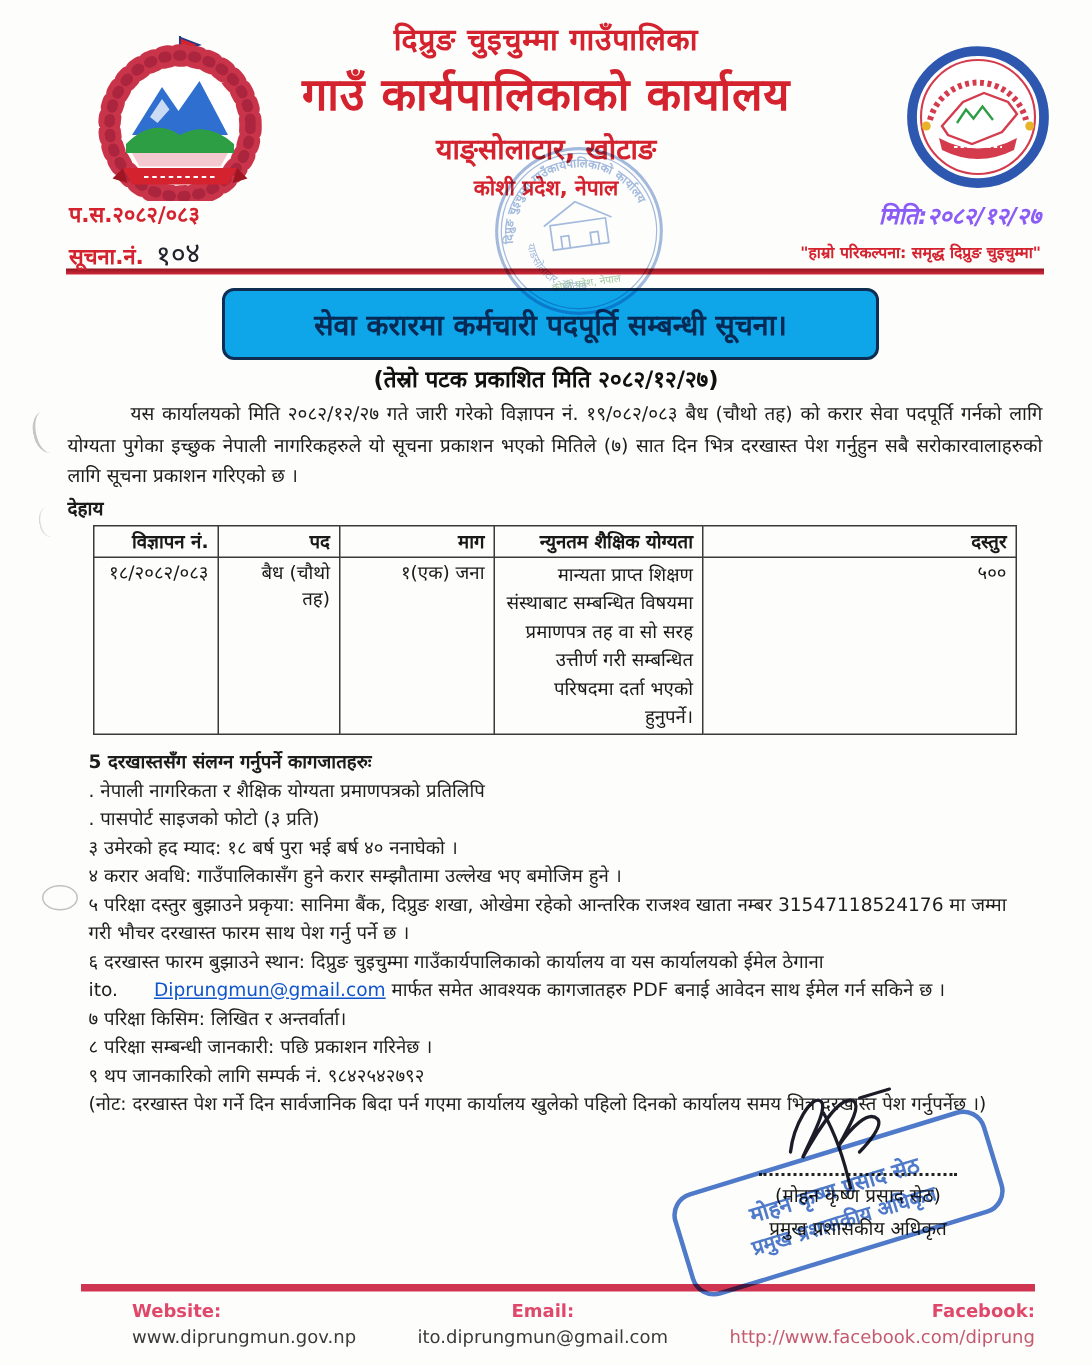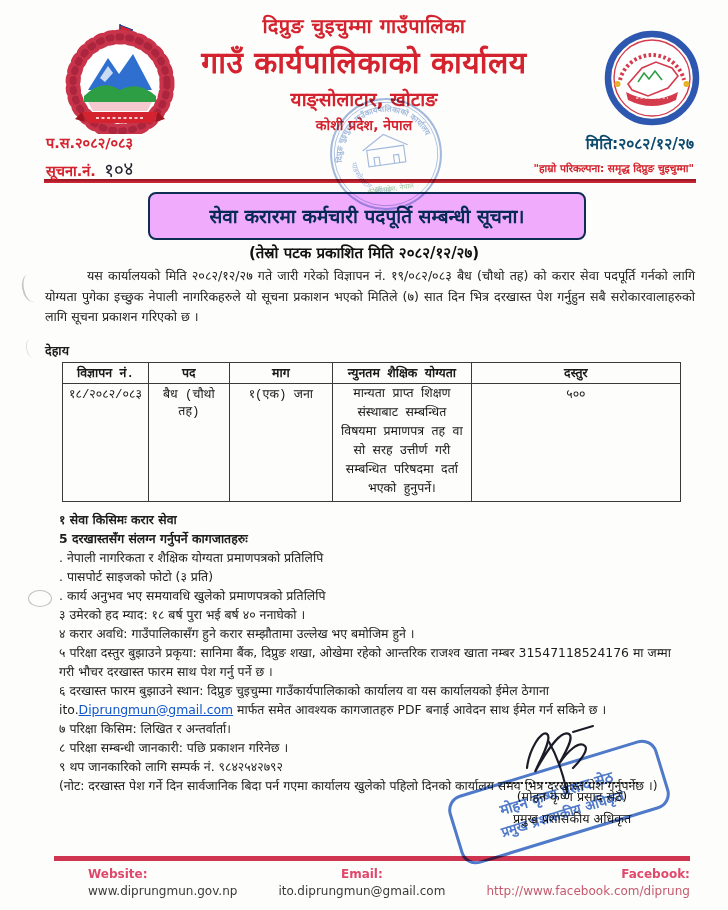--- a/index.html
+++ b/index.html
@@ -18,42 +18,42 @@
 
   
   .wm-stamp{position:absolute;left:328px;top:96px;width:116px;height:116px;opacity:.55;z-index:6;pointer-events:none;transform:rotate(-8deg);mix-blend-mode:multiply;}
 
   
   .meta-left{position:absolute;left:46px;top:132px;z-index:4;}
   .ref-no{color:#d4232e;font-weight:bold;font-size:14.5px;}
   .notice-row{margin-top:4px;color:#d4232e;font-weight:bold;font-size:14.5px;}
   .hand-number{display:inline-block;color:#23232e;font-size:19px;font-weight:normal;transform:rotate(-5deg);margin-left:8px;font-family:"DejaVu Serif",serif;}
   .meta-right{position:absolute;right:34px;top:132px;text-align:right;z-index:4;}
-  .date-line{color:#0c4a6e;font-weight:bold;font-size:15.5px;}
+  .date-line{color:#8b5cf6;font-weight:bold;font-size:15.5px;font-style:italic;}
   .slogan{color:#d4232e;font-size:10.5px;font-weight:bold;margin-top:7px;}
 
   .red-rule{position:absolute;left:44px;right:32px;top:179px;height:4px;background:linear-gradient(#8e1420,#d42a38);z-index:3;}
 
   
-  .banner{position:absolute;left:148px;top:192px;width:434px;height:44px;background:#f0abfc;border:2px solid #0d2d52;border-radius:8px;display:flex;align-items:center;justify-content:center;z-index:4;}
+  .banner{position:absolute;left:148px;top:192px;width:434px;height:44px;background:#0ea5e9;border:2px solid #0d2d52;border-radius:8px;display:flex;align-items:center;justify-content:center;z-index:4;}
   .banner-text{color:#072a55;font-size:19px;font-weight:bold;}
   .subtitle{position:absolute;left:0;right:0;top:242px;text-align:center;font-size:15px;font-weight:bold;color:#101010;z-index:4;}
 
   
   .content{position:absolute;left:45px;top:266px;width:650px;z-index:4;}
   .paragraph{font-size:12.6px;line-height:20.5px;text-align:justify;text-indent:42px;color:#1b1b1b;}
-  .caption{font-size:12.6px;font-weight:bold;margin-top:14px;}
+  .caption{font-size:12.6px;font-weight:bold;margin-top:2px;}
   table.vac{border-collapse:collapse;margin-left:17px;margin-top:3px;}
-  table.vac td,table.vac th{border:1px solid #3a3a3a;font-size:12.4px;padding:1px 6px 2px 6px;text-align:center;vertical-align:top;font-weight:normal;color:#191919;font-family:Liberation Mono, monospace;}
+  table.vac td,table.vac th{border:1px solid #3a3a3a;font-size:12.4px;padding:1px 6px 2px 6px;text-align:right;vertical-align:top;font-weight:normal;color:#191919;}
   table.vac th{font-weight:bold;}
   .cell-justify{text-align:justify;line-height:19px;}
   .list{margin-top:8px;margin-left:14px;width:628px;}
   .li{font-size:12.4px;line-height:19px;color:#1d1d1d;}
   .li.bold{font-weight:bold;}
-  .email-link{color:#1155cc;text-decoration:underline;cursor:pointer;}
+  .email-link{color:#1155cc;text-decoration:underline;cursor:pointer;margin-left:24px;}
   .note{font-size:12.4px;line-height:19px;margin-top:0;color:#1d1d1d;}
 
   
   .sig-block{position:absolute;left:447px;top:730px;width:250px;text-align:center;z-index:4;}
   .sig-svg{position:absolute;left:62px;top:-8px;width:110px;height:72px;}
   .dotline{margin:52px auto 0 auto;width:132px;border-bottom:2.6px dotted #222;}
   .sig-name{font-size:12.6px;margin-top:4px;color:#161616;}
   .sig-title{font-size:12.6px;margin-top:5px;color:#161616;}
   .ink-stamp{position:absolute;left:450px;top:766px;width:212px;height:66px;border:3px solid #3c6bc7;border-radius:16px;transform:rotate(-17deg);display:flex;flex-direction:column;align-items:center;justify-content:center;color:#3c6bc7;font-weight:bold;z-index:5;opacity:.9;mix-blend-mode:multiply;}
   .ink-stamp .l1{font-size:14.5px;}
@@ -176,25 +176,23 @@
         <td>१८/२०८२/०८३</td>
         <td>बैध (चौथो तह)</td>
         <td>१(एक) जना</td>
         <td class="cell-justify" style="height:78px">मान्यता प्राप्त शिक्षण संस्थाबाट सम्बन्धित विषयमा प्रमाणपत्र तह वा सो सरह उत्तीर्ण गरी सम्बन्धित परिषदमा दर्ता भएको हुनुपर्ने।</td>
         <td>५००</td>
       </tr>
     </tbody>
       </table>
 
     <div class="list">
-      <div class="li bold">१ सेवा किसिमः करार सेवा</div>
       <div class="li bold">5 दरखास्तसँग संलग्न गर्नुपर्ने कागजातहरुः</div>
       <div class="li">. नेपाली नागरिकता र शैक्षिक योग्यता प्रमाणपत्रको प्रतिलिपि</div>
       <div class="li">. पासपोर्ट साइजको फोटो (३ प्रति)</div>
-      <div class="li">. कार्य अनुभव भए समयावधि खुलेको प्रमाणपत्रको प्रतिलिपि</div>
       <div class="li">३ उमेरको हद म्याद: १८ बर्ष पुरा भई  बर्ष ४० ननाघेको ।</div>
       <div class="li">४  करार अवधि: गाउँपालिकासँग हुने करार सम्झौतामा उल्लेख भए बमोजिम हुने ।</div>
       <div class="li">५ परिक्षा दस्तुर बुझाउने प्रकृया: सानिमा बैंक, दिप्रुङ शखा, ओखेमा रहेको आन्तरिक राजश्व खाता नम्बर 31547118524176 मा जम्मा गरी भौचर दरखास्त फारम साथ पेश गर्नु पर्ने छ ।</div>
       <div class="li">
         <span>६ दरखास्त फारम बुझाउने स्थान: दिप्रुङ चुइचुम्मा गाउँकार्यपालिकाको कार्यालय वा यस कार्यालयको ईमेल ठेगाना</span><br>
         <span>ito.</span><a class="email-link">Diprungmun@gmail.com</a><span> मार्फत समेत आवश्यक कागजातहरु PDF बनाई आवेदन साथ ईमेल गर्न सकिने छ ।</span>
       </div>
       <div class="li">७ परिक्षा किसिम: लिखित र अन्तर्वार्ता।</div>
       <div class="li">८ परिक्षा सम्बन्धी जानकारी: पछि प्रकाशन गरिनेछ ।</div>
       <div class="li">९ थप जानकारिको लागि सम्पर्क नं. ९८४२५४२७९२</div>

